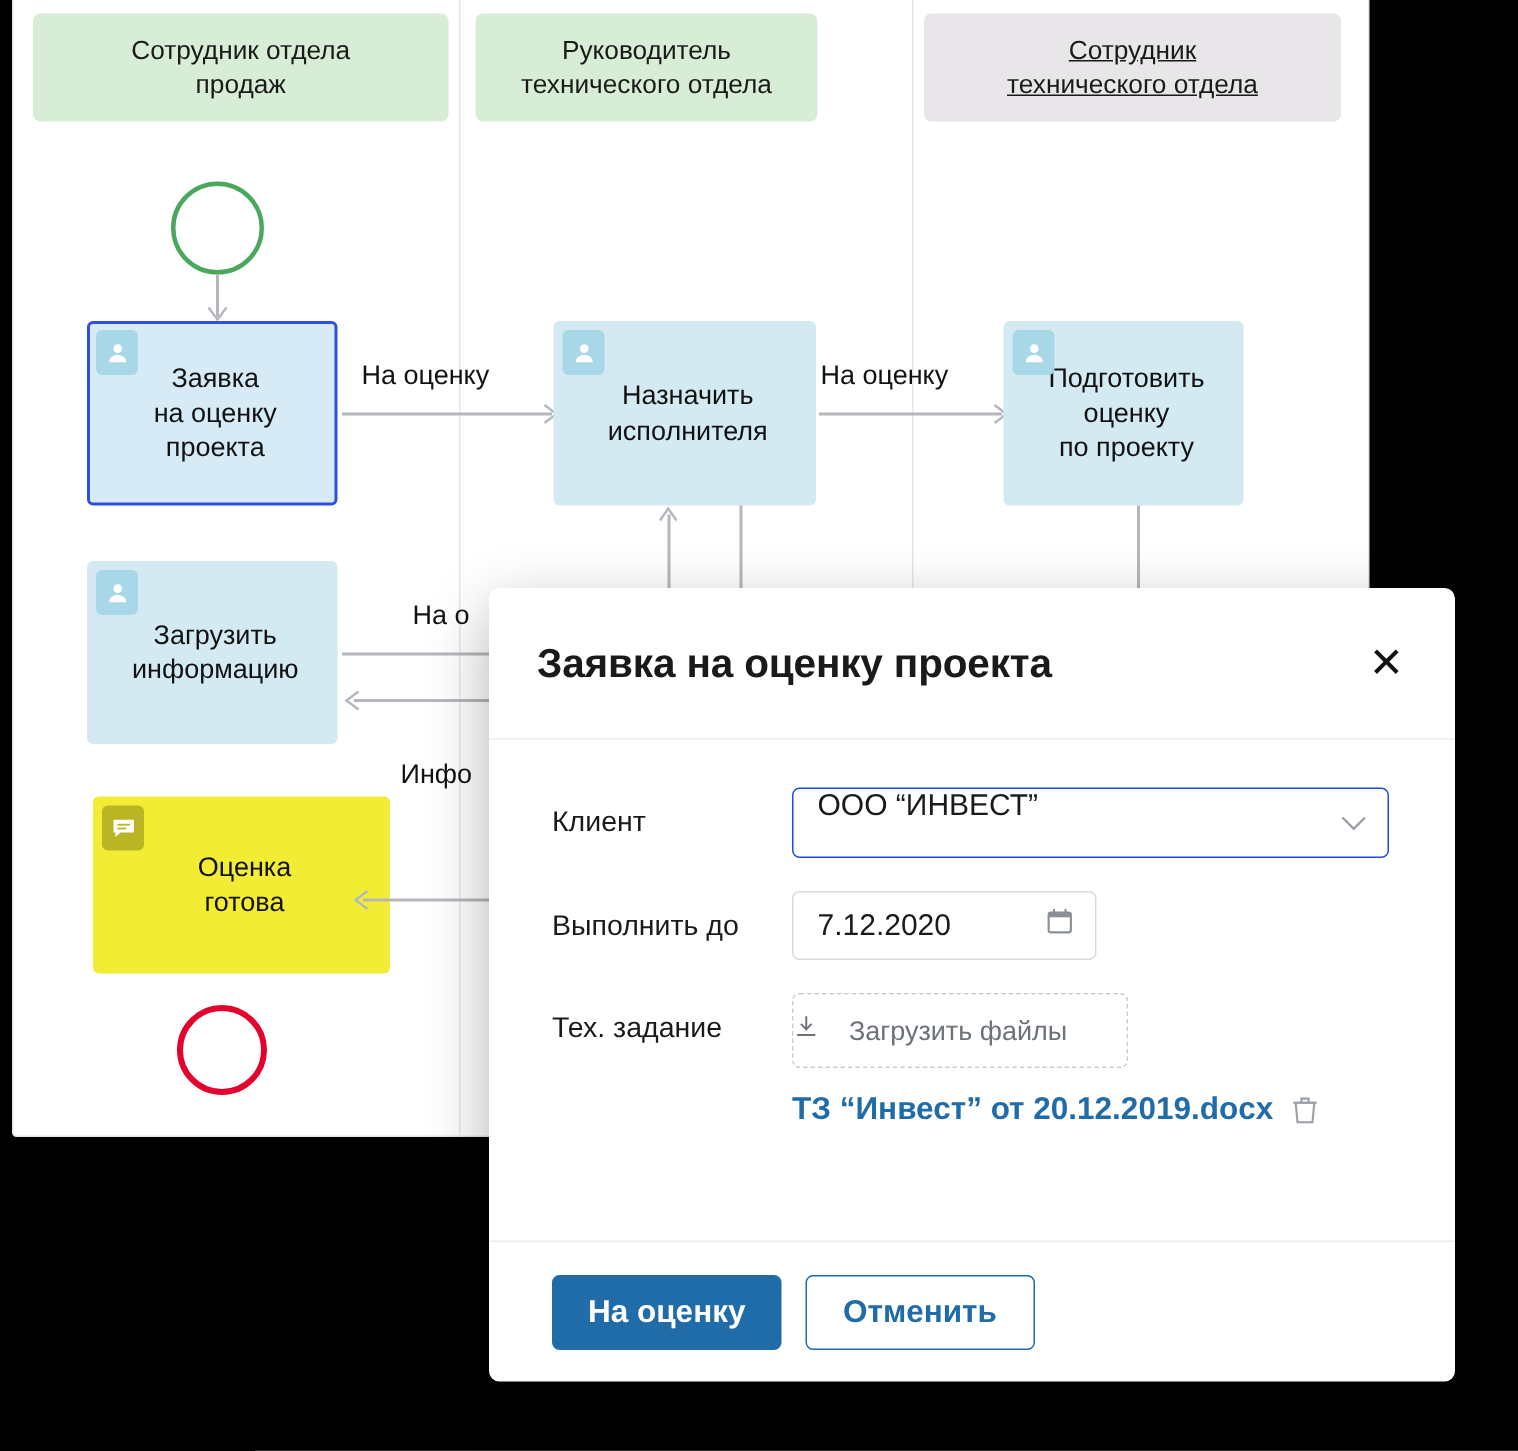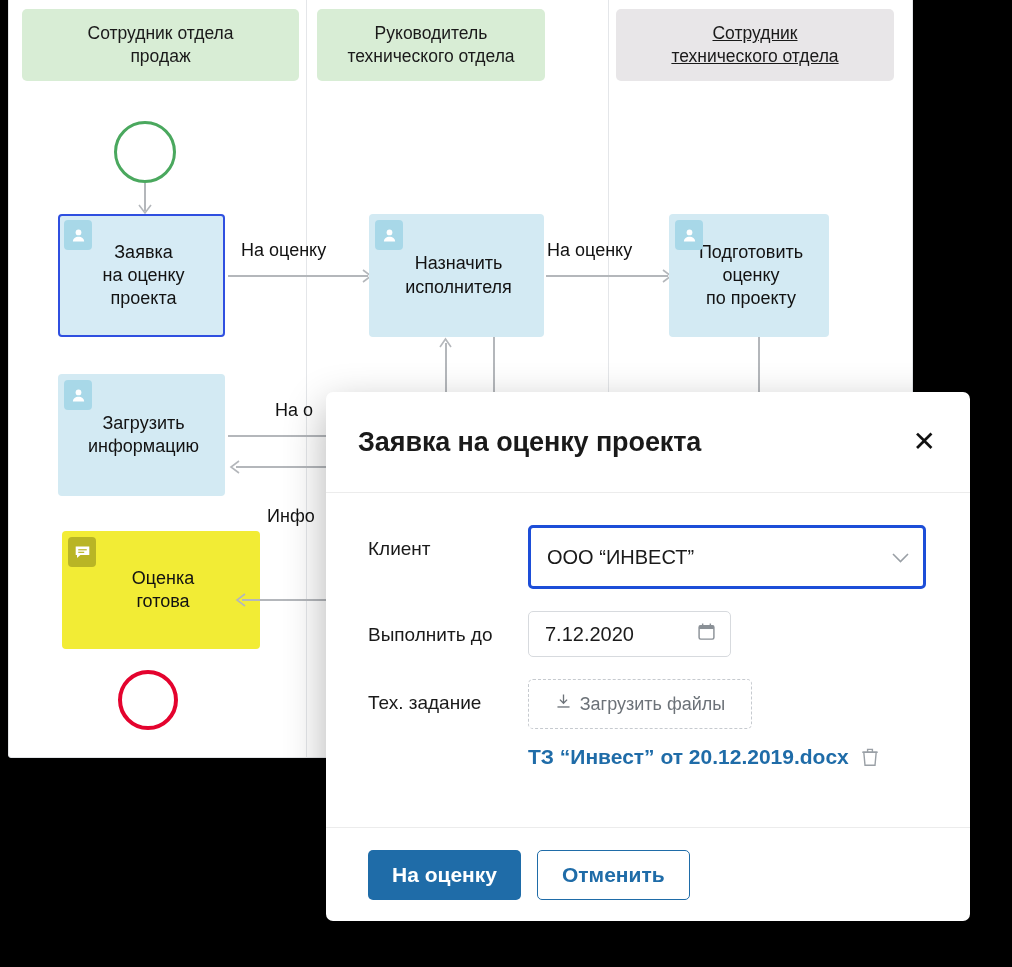--- a/index.html
+++ b/index.html
@@ -180,26 +180,25 @@
     width: 160px;
     flex: 0 0 160px;
     font-size: 19px;
     color: #1a1a1a;
     padding-top: 13px;
   }
 
   .select-box {
     position: relative;
     width: 398px;
-    height: 64px;
-    border: 3px solid #1d4ed8;
+    height: 47px;
+    border: 1px solid #1d4ed8;
     border-radius: 5px;
     background: #fff;
     display: flex;
-    align-items: center;
     padding: 0 16px;
     font-size: 20px;
     color: #1a1a1a;
     cursor: pointer;
   }
   .select-box .chev {
     position: absolute;
     right: 14px;
     top: 50%;
     transform: translateY(-50%);
@@ -228,22 +227,22 @@
     color: #8a9096;
   }
 
   .upload-box {
     width: 224px;
     height: 50px;
     border: 1px dashed #c6cacf;
     border-radius: 5px;
     display: flex;
     align-items: center;
-    justify-content: center;
-    gap: 8px;
+    justify-content: flex-start;
+    gap: 20px;
     font-size: 18px;
     color: #6c7278;
     cursor: pointer;
     background: #fff;
   }
 
   .file-row {
     display: flex;
     align-items: center;
     gap: 12px;

